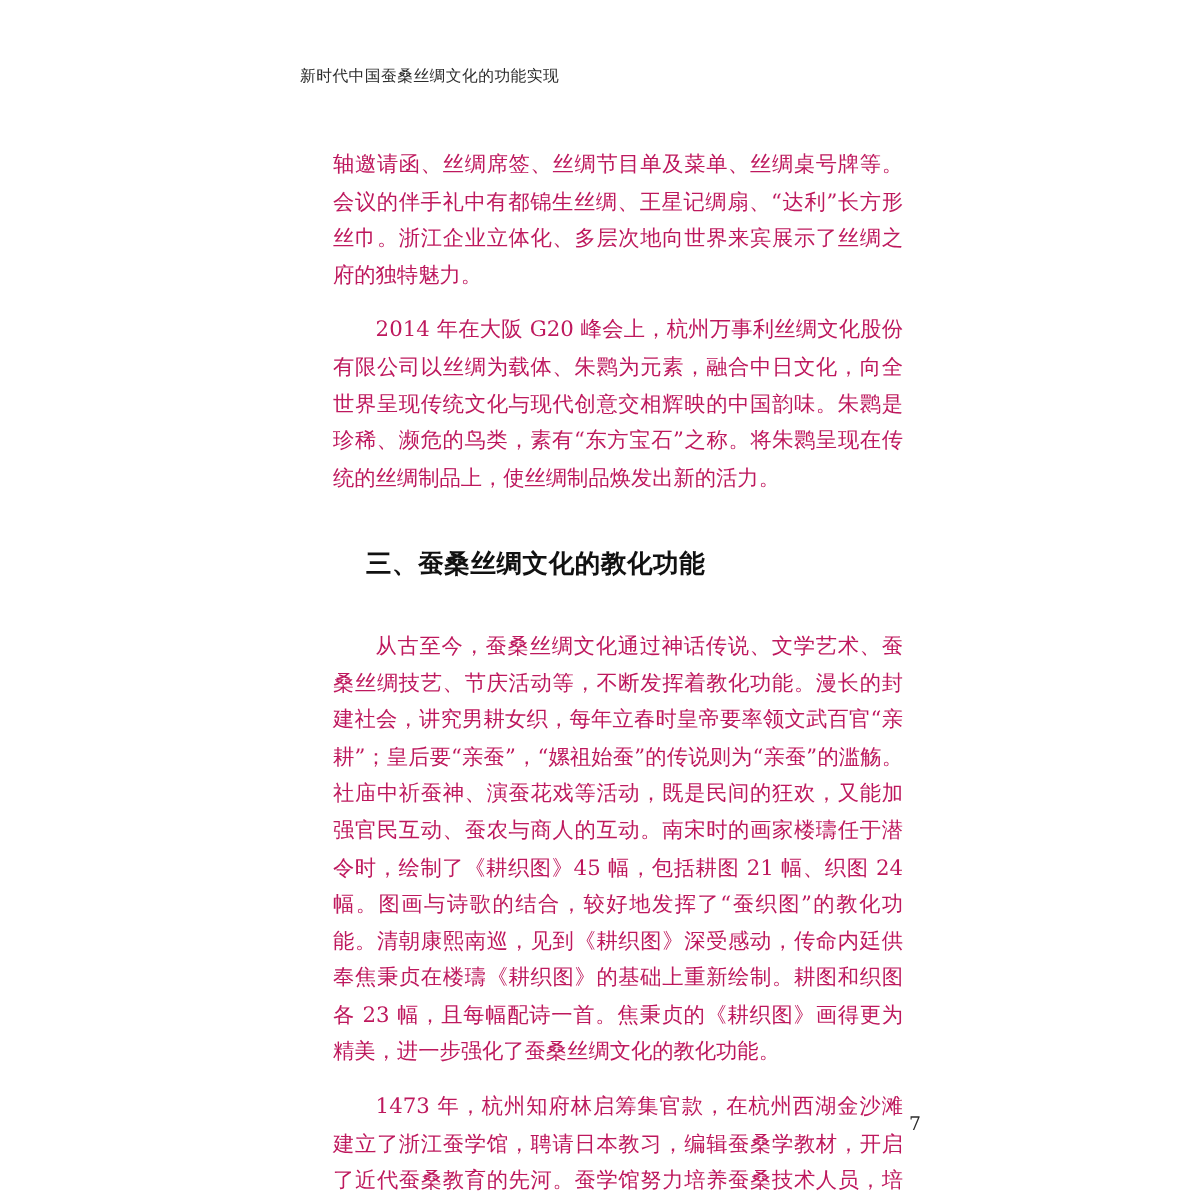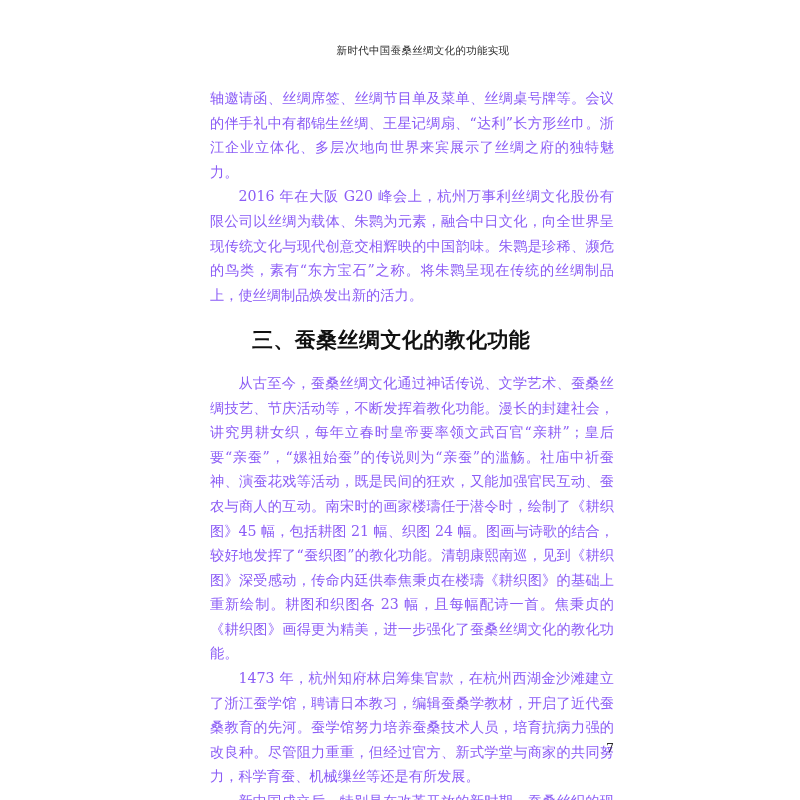--- a/index.html
+++ b/index.html
@@ -14,61 +14,61 @@
     background: #ffffff;
     overflow: hidden;
     font-family: "DejaVu Serif", "Liberation Serif", serif;
     color: #1a1a1a;
   }
 
   
   .running-head {
     position: absolute;
     top: 44px;
-    left: 221px;
+    left: 200px;
     width: 404px;
-    text-align: center;
+    text-align: left;
     font-family: "DejaVu Serif", "Liberation Serif", serif;
     font-size: 10.5px;
     letter-spacing: 0.3px;
     color: #2b2b2b;
     white-space: nowrap;
   }
 
   
   .text-column {
     position: absolute;
     top: 86px;
     left: 210px;
     width: 404px;
   }
 
   p.body-par {
-    margin: 0;
+    margin: 12px;
     font-size: 14.2px;
     line-height: 24.6px;
     text-align: justify;
     text-justify: inter-character;
     text-align-last: left;
-    color: #8b5cf6;
+    color: #be185d;
     letter-spacing: 0px;
     word-break: break-all;
   }
   p.indent {
     text-indent: 2em;
   }
   p.no-indent {
     text-indent: 0;
   }
 
   
   h2.section-heading {
     margin: 0;
     font-family: "DejaVu Sans", "Liberation Sans", sans-serif;
-    font-size: 21px;
+    font-size: 17px;
     font-weight: bold;
     line-height: 24.6px;
     color: #111111;
     text-indent: 2em;
     letter-spacing: 0.4px;
     white-space: nowrap;
   }
 
   .gap-before-heading { height: 21px; }
   .gap-after-heading  { height: 18px; }
@@ -89,21 +89,21 @@
 <body>
 
 <div class="page">
 
   <div class="running-head">新时代中国蚕桑丝绸文化的功能实现</div>
 
   <div class="text-column">
 
     <p class="body-par no-indent">轴邀请函、丝绸席签、丝绸节目单及菜单、丝绸桌号牌等。会议的伴手礼中有都锦生丝绸、王星记绸扇、“达利”长方形丝巾。浙江企业立体化、多层次地向世界来宾展示了丝绸之府的独特魅力。</p>
 
-    <p class="body-par indent">2016 年在大阪 G20 峰会上，杭州万事利丝绸文化股份有限公司以丝绸为载体、朱鹮为元素，融合中日文化，向全世界呈现传统文化与现代创意交相辉映的中国韵味。朱鹮是珍稀、濒危的鸟类，素有“东方宝石”之称。将朱鹮呈现在传统的丝绸制品上，使丝绸制品焕发出新的活力。</p>
+    <p class="body-par indent">2014 年在大阪 G20 峰会上，杭州万事利丝绸文化股份有限公司以丝绸为载体、朱鹮为元素，融合中日文化，向全世界呈现传统文化与现代创意交相辉映的中国韵味。朱鹮是珍稀、濒危的鸟类，素有“东方宝石”之称。将朱鹮呈现在传统的丝绸制品上，使丝绸制品焕发出新的活力。</p>
 
     <div class="gap-before-heading"></div>
 
     <h2 class="section-heading">三、蚕桑丝绸文化的教化功能</h2>
 
     <div class="gap-after-heading"></div>
 
     <p class="body-par indent">从古至今，蚕桑丝绸文化通过神话传说、文学艺术、蚕桑丝绸技艺、节庆活动等，不断发挥着教化功能。漫长的封建社会，讲究男耕女织，每年立春时皇帝要率领文武百官“亲耕”；皇后要“亲蚕”，“嫘祖始蚕”的传说则为“亲蚕”的滥觞。社庙中祈蚕神、演蚕花戏等活动，既是民间的狂欢，又能加强官民互动、蚕农与商人的互动。南宋时的画家楼璹任于潜令时，绘制了《耕织图》45 幅，包括耕图 21 幅、织图 24 幅。图画与诗歌的结合，较好地发挥了“蚕织图”的教化功能。清朝康熙南巡，见到《耕织图》深受感动，传命内廷供奉焦秉贞在楼璹《耕织图》的基础上重新绘制。耕图和织图各 23 幅，且每幅配诗一首。焦秉贞的《耕织图》画得更为精美，进一步强化了蚕桑丝绸文化的教化功能。</p>
 
     <p class="body-par indent">1473 年，杭州知府林启筹集官款，在杭州西湖金沙滩建立了浙江蚕学馆，聘请日本教习，编辑蚕桑学教材，开启了近代蚕桑教育的先河。蚕学馆努力培养蚕桑技术人员，培育抗病力强的改良种。尽管阻力重重，但经过官方、新式学堂与商家的共同努力，科学育蚕、机械缫丝等还是有所发展。</p>

